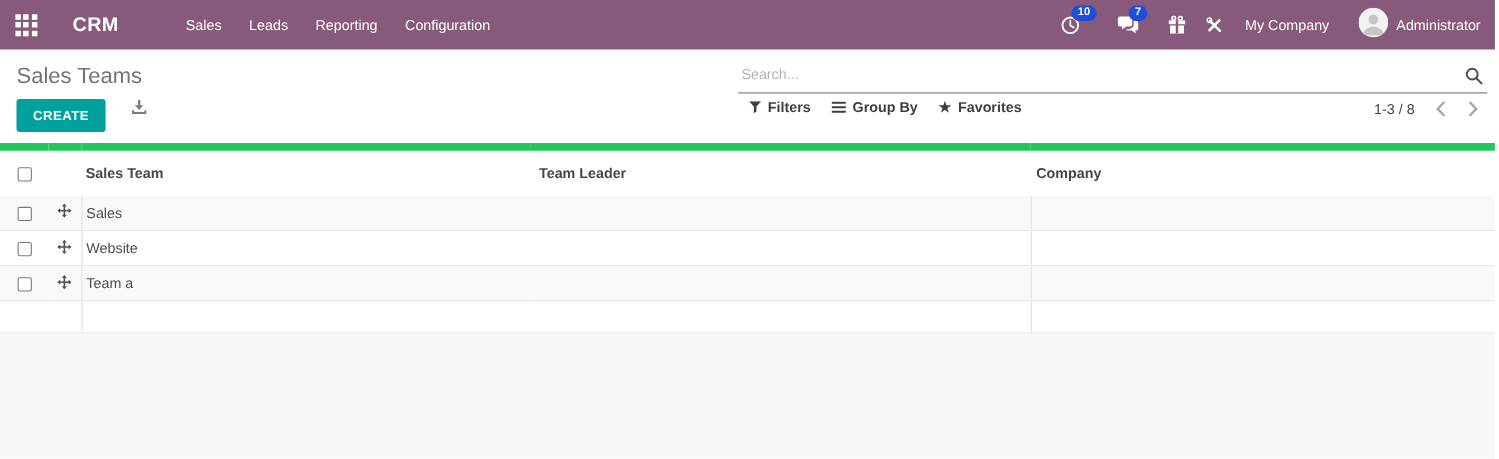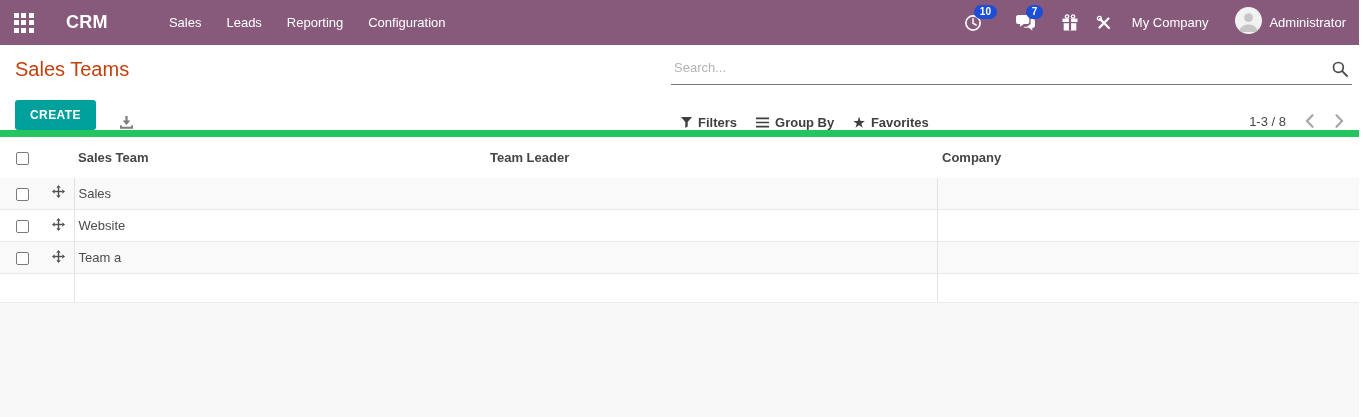--- a/index.html
+++ b/index.html
@@ -36,32 +36,32 @@
     background:#1d4ed8; color:#fff;
     font-size:10px; font-weight:700;
     padding:2px 6px; border-radius:9px; line-height:1;
   }
   .company-menu { font-size:13px; color:#fff; margin-right:27px; cursor:pointer; }
   .user-menu { display:flex; align-items:center; gap:7px; cursor:pointer; }
   .user-name { font-size:13px; }
 
   
   .cp-row1 { height:45px; flex:0 0 45px; display:flex; justify-content:space-between; padding:8px 7px 0 15px; }
-  .page-title { font-size:20px; font-weight:400; color:#c2410c; margin-top:5px; }
+  .page-title { font-size:20px; font-weight:400; color:#737373; margin-top:5px; }
   .search-box { position:relative; width:681px;margin-left:40px; }
   .search-box input {
     width:100%; border:none; border-bottom:1px solid #777;
     padding:7px 28px 9px 3px; font-size:13px; outline:none;
     font-family:"Liberation Sans", sans-serif; color:#4c4c4c; background:transparent;
   }
   .search-box input::placeholder { color:#b3b3b3; }
   .search-icon { position:absolute; right:4px; top:8px; cursor:pointer; }
 
   
-  .cp-row2 { height:40px; flex:0 0 40px; position:relative; display:flex; align-items:flex-end; padding-left:15px; }
+  .cp-row2 { height:40px; flex:0 0 40px; position:relative; display:flex; align-items:flex-start; padding-left:15px; }
   .btn-create {
     background:#00A09D; color:#fff; border:none; border-radius:3px;
     font-size:12px; font-weight:700; letter-spacing:.4px;
     padding:8px 15px; cursor:pointer; font-family:"Liberation Sans", sans-serif;
   }
   .export-btn { margin-left:23px; display:flex; cursor:pointer; }
   .filters-group { position:absolute; left:681px; display:flex; align-items:center; gap:19px; }
   .ctrl { display:flex; align-items:center; gap:6px; font-size:13px; font-weight:600; color:#3f3f3f; cursor:pointer; }
   .star-glyph { font-size:13px; line-height:1; color:#3f3f3f; }
   .pager { position:absolute; right:13px; display:flex; align-items:center; gap:17px; }

